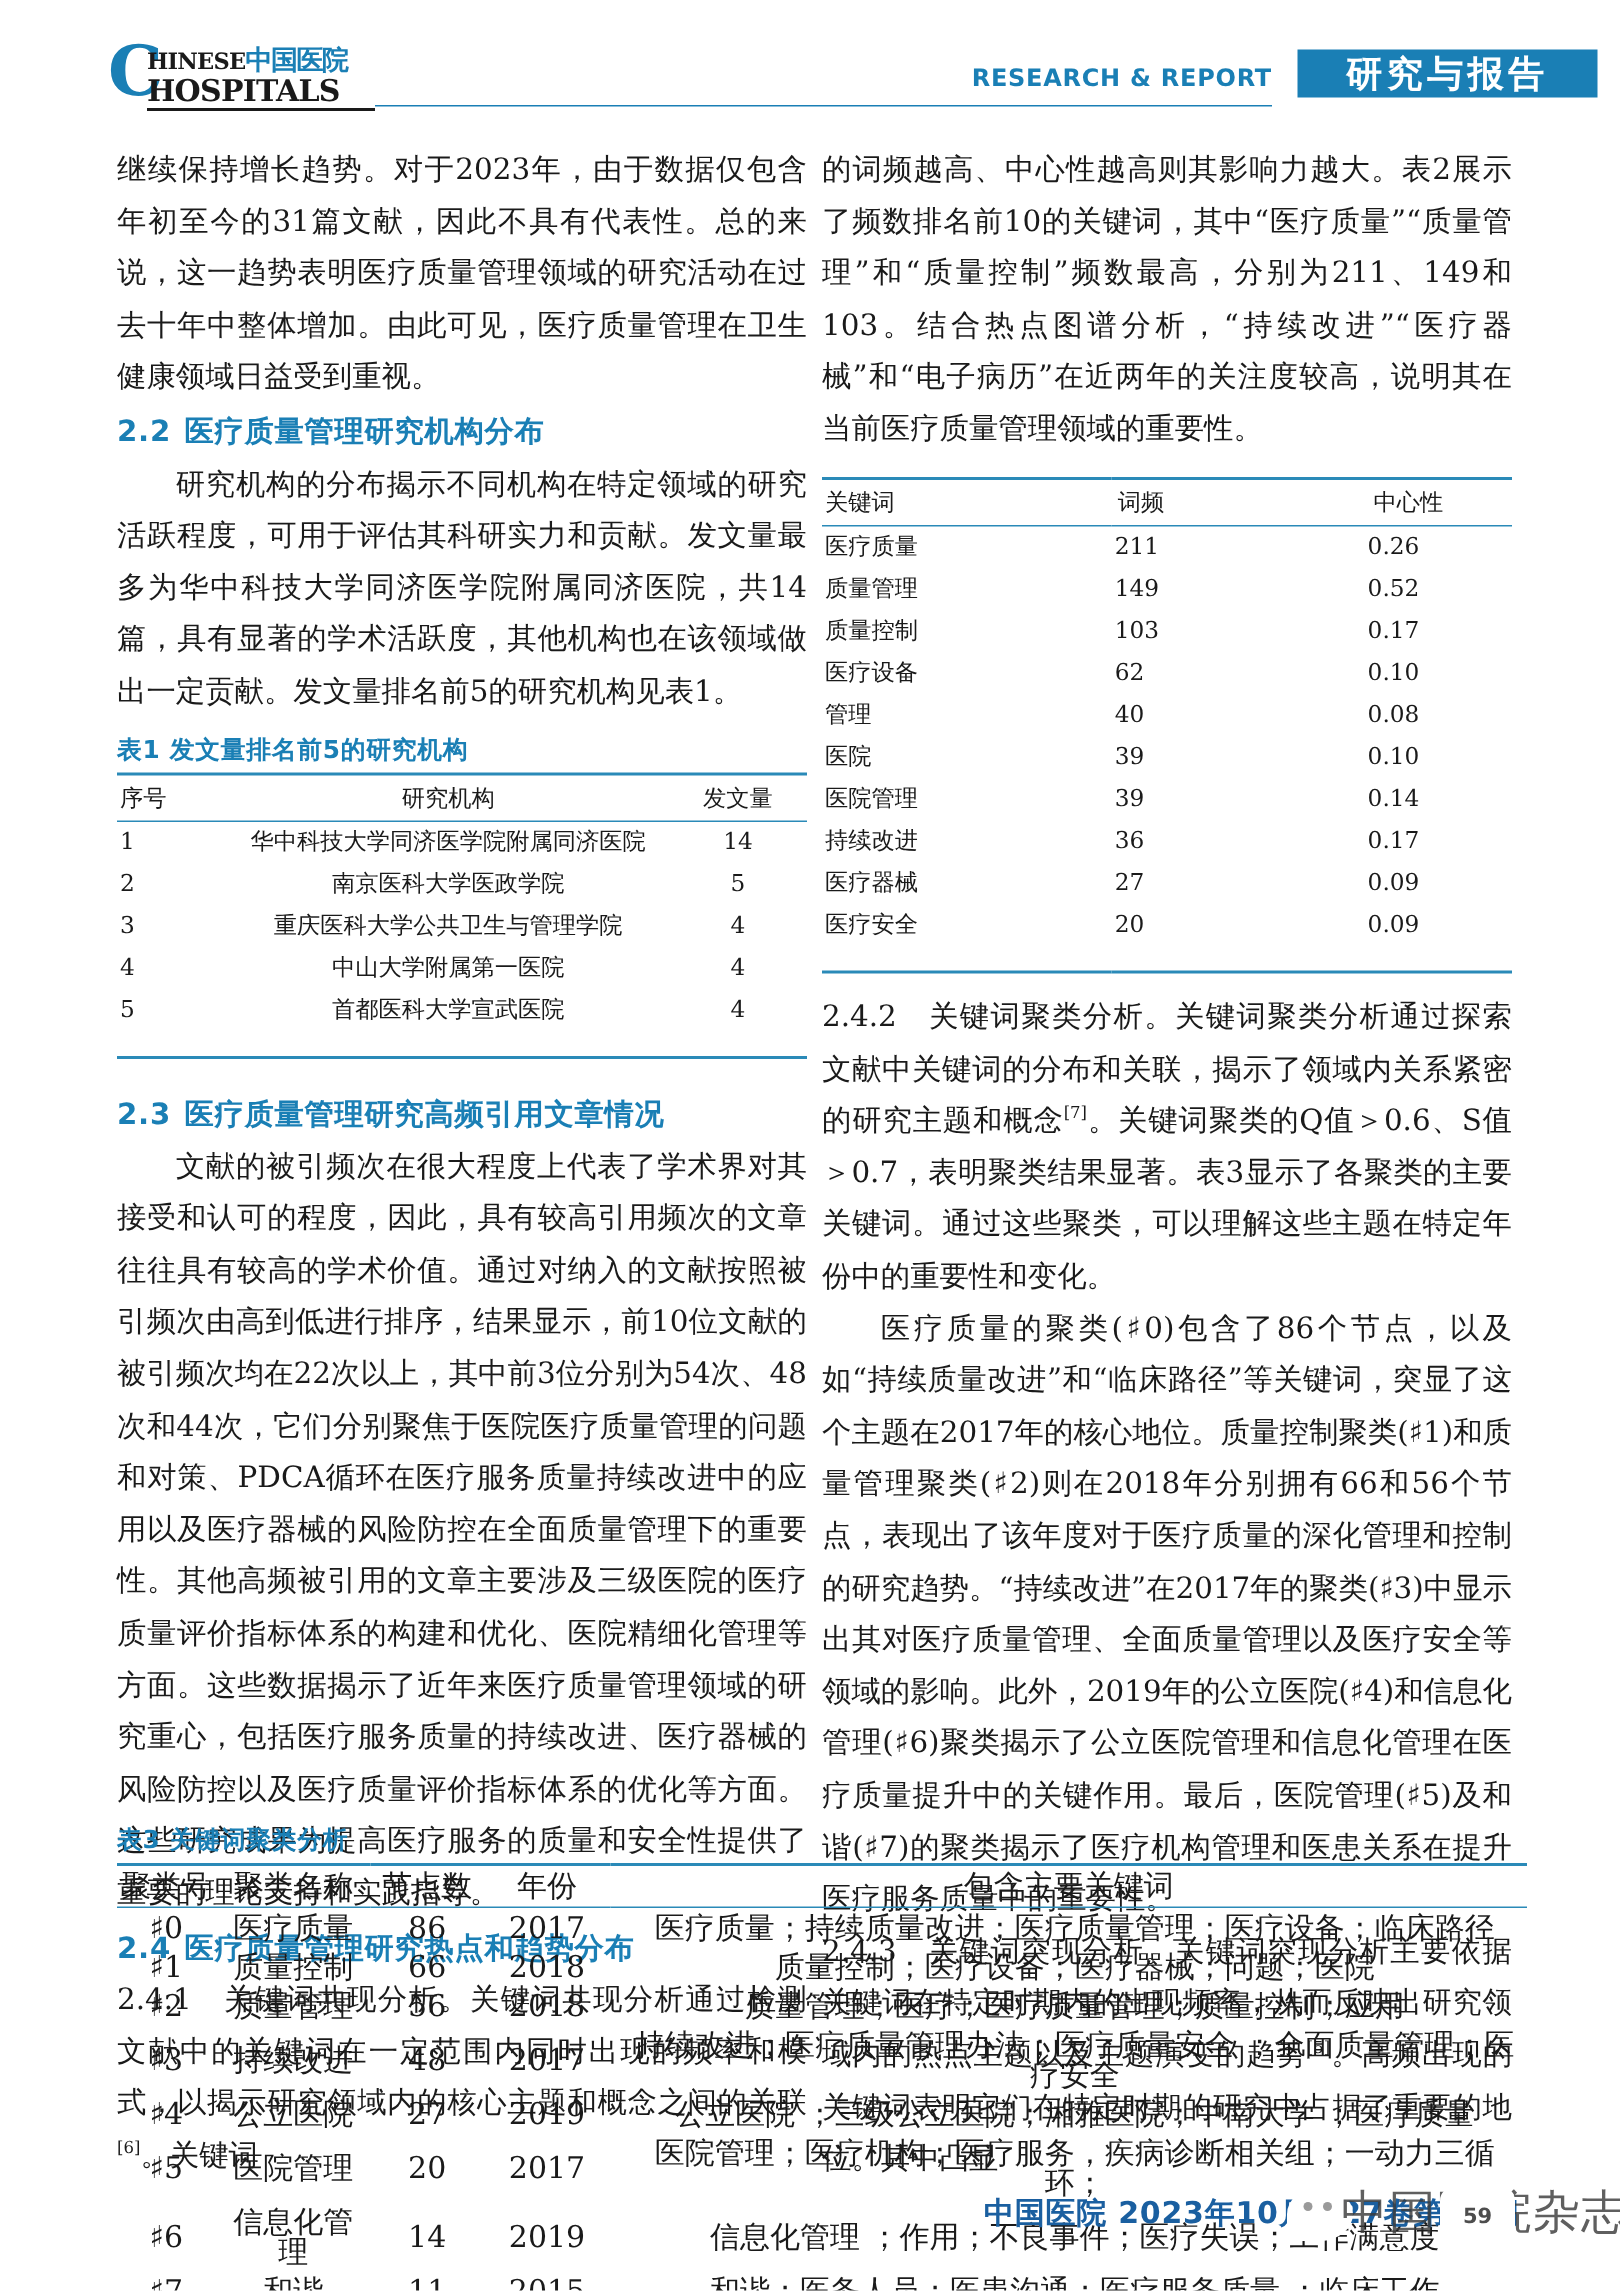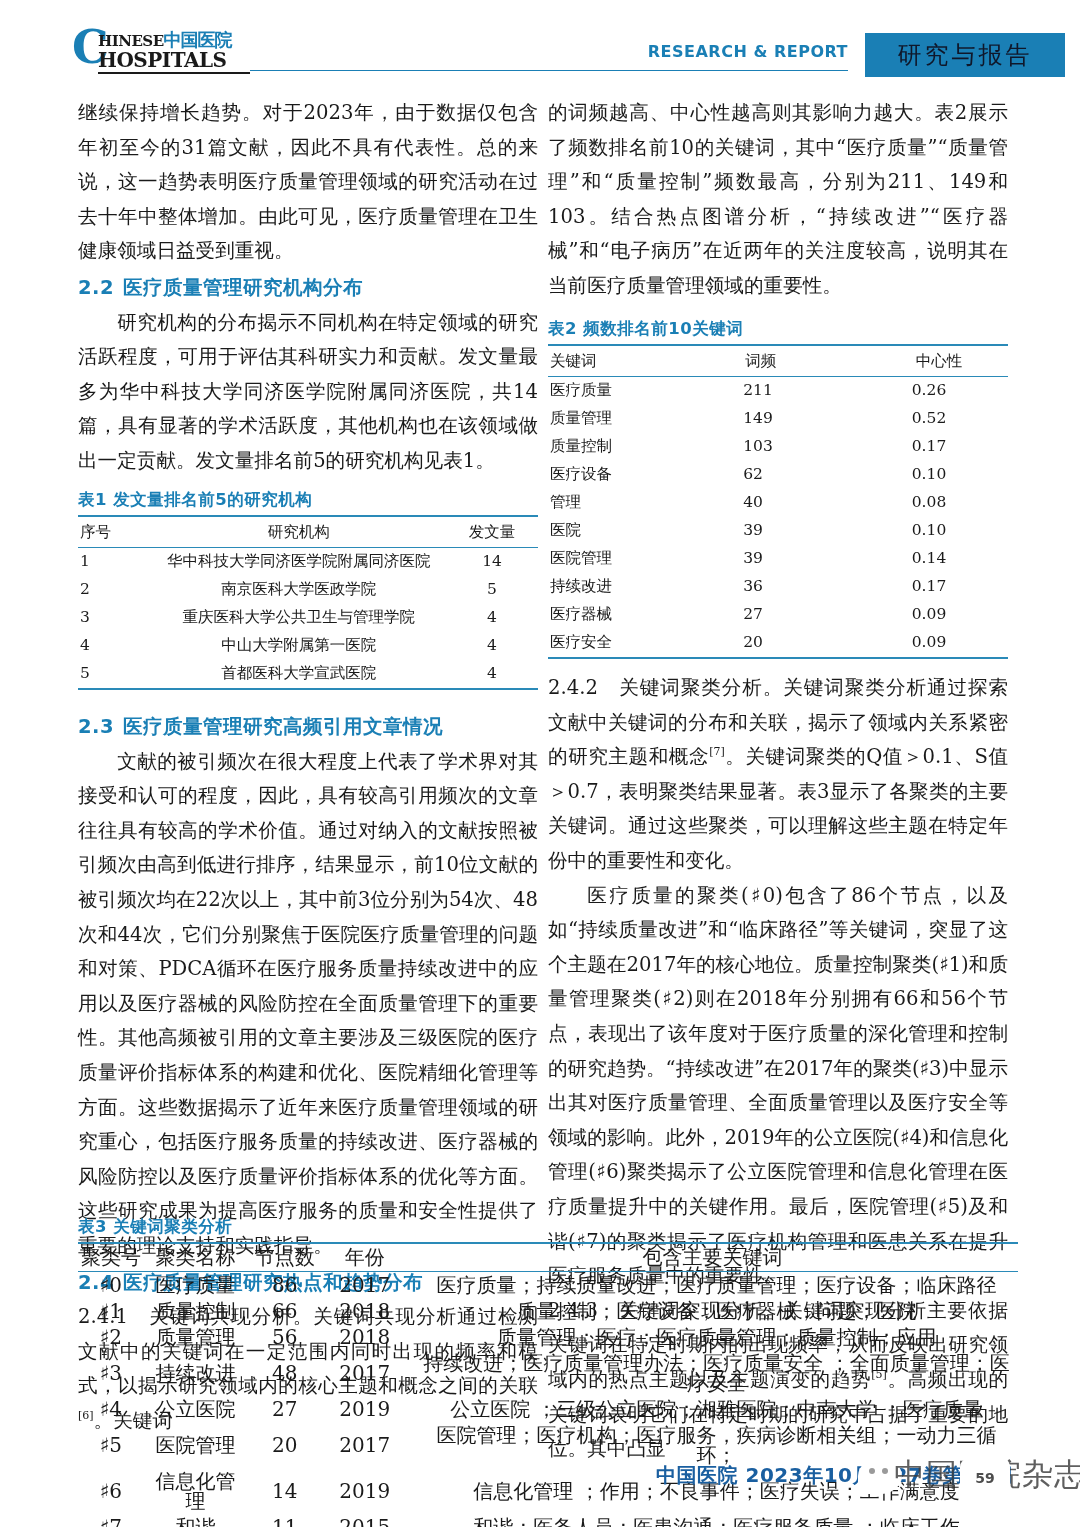--- a/index.html
+++ b/index.html
@@ -90,26 +90,26 @@
     font-weight: bold;
     color: #1a7fb5;
     letter-spacing: 0.5px;
     white-space: nowrap;
   }
   .header-badge {
     position: absolute;
     right: 15px;
     top: 33px;
     width: 200px;
-    height: 44px;
+    height: 32px;
     background: #1a7fb5;
-    color: #0f172a;
+    color: #ffffff;
     font-family: "DejaVu Sans", "Liberation Sans", sans-serif;
     font-size: 24px;
-    font-weight: normal;
+    font-weight: bold;
     letter-spacing: 3px;
     display: flex;
     align-items: center;
     justify-content: center;
   }
 
   
   .col {
     position: absolute;
     top: 96px;
@@ -173,21 +173,21 @@
     border-top: 2.5px solid #2a8ab8;
     border-bottom: 1.2px solid #2a8ab8;
     line-height: 20px;
   }
   table.jtable tbody td {
     padding: 3.5px 2px;
     line-height: 21px;
   }
   table.jtable tbody tr:last-child td {
     border-bottom: 2.5px solid #2a8ab8;
-    padding-bottom: 4px;
+    padding-bottom: 20px;
   }
   .ta-l { text-align: left; }
   .ta-c { text-align: center; }
 
   
   #table1 col.c1 { width: 16%; }
   #table1 col.c2 { width: 64%; }
   #table1 col.c3 { width: 20%; }
 
   
@@ -375,21 +375,20 @@
 
   <p class="body-text"><span>2.4.1　关键词共现分析。</span><span>关键词共现分析通过检测文献中的关键词在一定范围内同时出现的频率和模式，以揭示研究领域内的核心主题和概念之间的关联</span><sup class="ref">[6]</sup><span>。关键词</span></p>
 
 </div>
 
 <div class="col col-right">
 
   <p class="body-text">的词频越高、中心性越高则其影响力越大。表2展示了频数排名前10的关键词，其中“医疗质量”“质量管理”和“质量控制”频数最高，分别为211、149和103。结合热点图谱分析，“持续改进”“医疗器械”和“电子病历”在近两年的关注度较高，说明其在当前医疗质量管理领域的重要性。</p>
 
   <div class="tbl-wrap" style="margin-top:14px;">
-    <div class="tbl-caption">表2  频数排名前10关键词</div>
     <table class="jtable" id="table2">
       <colgroup>
           <col class="c1">
           <col class="c2">
           <col class="c3">
         </colgroup>
       <thead>
         <tr>
           <th class="ta-l">关键词</th>
           <th class="ta-l h2">词频</th>
@@ -444,21 +443,21 @@
         </tr>
         <tr>
           <td class="ta-l">医疗安全</td>
           <td class="ta-l num">20</td>
           <td class="ta-c cen">0.09</td>
         </tr>
       </tbody>
     </table>
   </div>
 
-  <p class="body-text" style="margin-top:12px;"><span>2.4.2　关键词聚类分析。</span><span>关键词聚类分析通过探索文献中关键词的分布和关联，揭示了领域内关系紧密的研究主题和概念</span><sup class="ref">[7]</sup><span>。关键词聚类的Q值＞0.1、S值＞0.7，表明聚类结果显著。表3显示了各聚类的主要关键词。通过这些聚类，可以理解这些主题在特定年份中的重要性和变化。</span></p>
+  <p class="body-text" style="margin-top:12px;"><span>2.4.2　关键词聚类分析。</span><span>关键词聚类分析通过探索文献中关键词的分布和关联，揭示了领域内关系紧密的研究主题和概念</span><sup class="ref">[7]</sup><span>。关键词聚类的Q值＞0.6、S值＞0.7，表明聚类结果显著。表3显示了各聚类的主要关键词。通过这些聚类，可以理解这些主题在特定年份中的重要性和变化。</span></p>
 
   <p class="body-text indent">医疗质量的聚类(♯0)包含了86个节点，以及如“持续质量改进”和“临床路径”等关键词，突显了这个主题在2017年的核心地位。质量控制聚类(♯1)和质量管理聚类(♯2)则在2018年分别拥有66和56个节点，表现出了该年度对于医疗质量的深化管理和控制的研究趋势。“持续改进”在2017年的聚类(♯3)中显示出其对医疗质量管理、全面质量管理以及医疗安全等领域的影响。此外，2019年的公立医院(♯4)和信息化管理(♯6)聚类揭示了公立医院管理和信息化管理在医疗质量提升中的关键作用。最后，医院管理(♯5)及和谐(♯7)的聚类揭示了医疗机构管理和医患关系在提升医疗服务质量中的重要性。</p>
 
   <p class="body-text"><span>2.4.3　关键词突现分析。</span><span>关键词突现分析主要依据关键词在特定时期内的出现频率，从而反映出研究领域内的热点主题以及主题演变的趋势</span><sup class="ref">[5]</sup><span>。高频出现的关键词表明它们在特定时期的研究中占据了重要的地位。其中凸显</span></p>
 
 </div>
 
 <div class="table3-zone">
   <div class="tbl-caption">表3  关键词聚类分析</div>
   <table class="jtable" id="table3">

